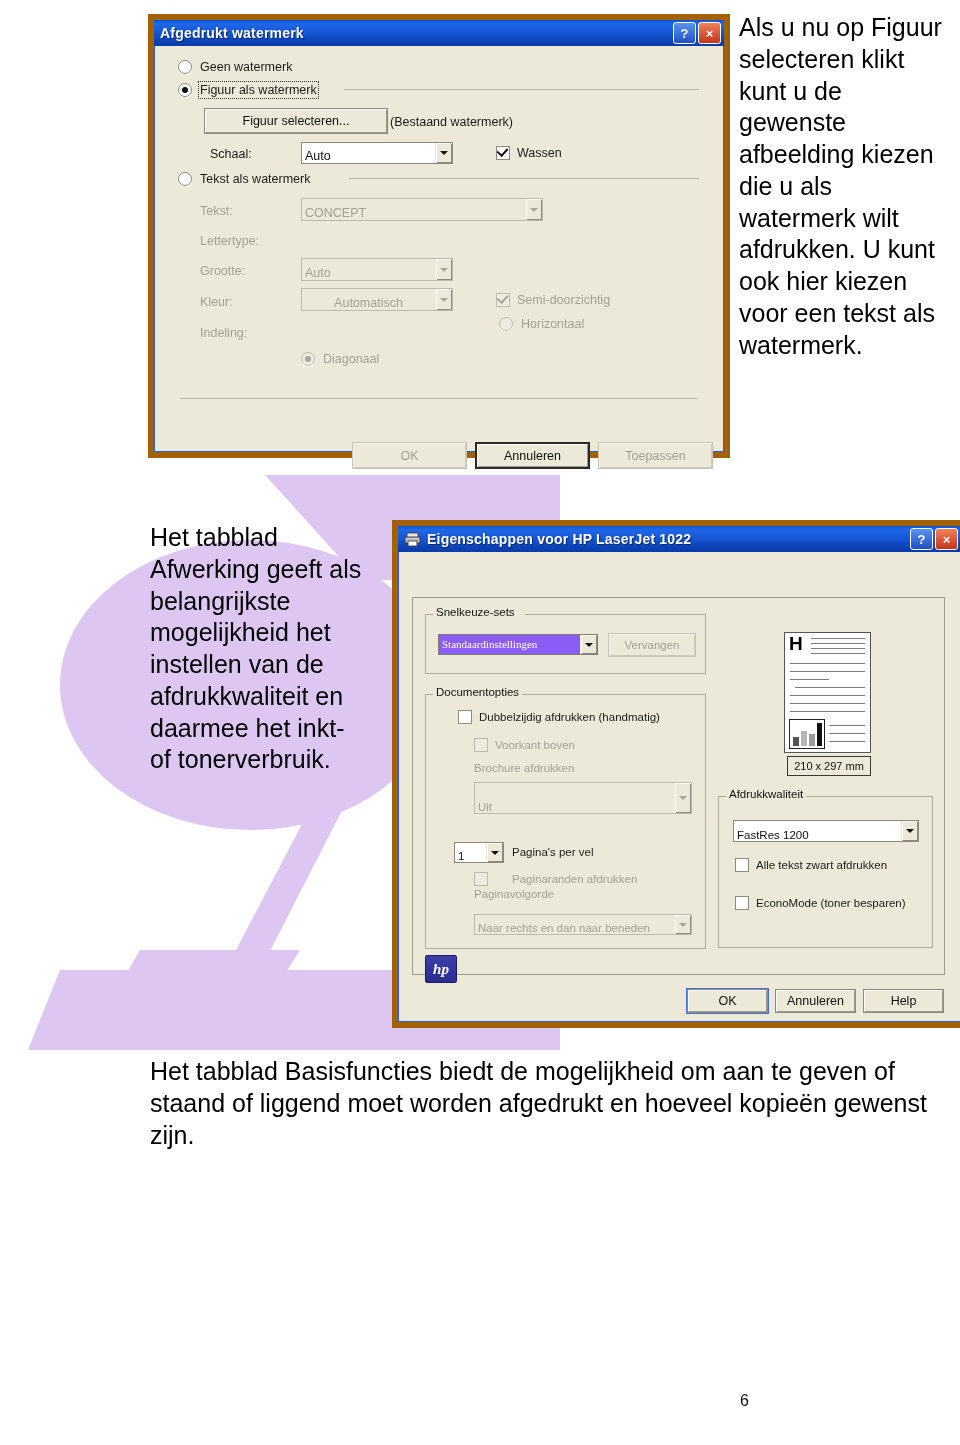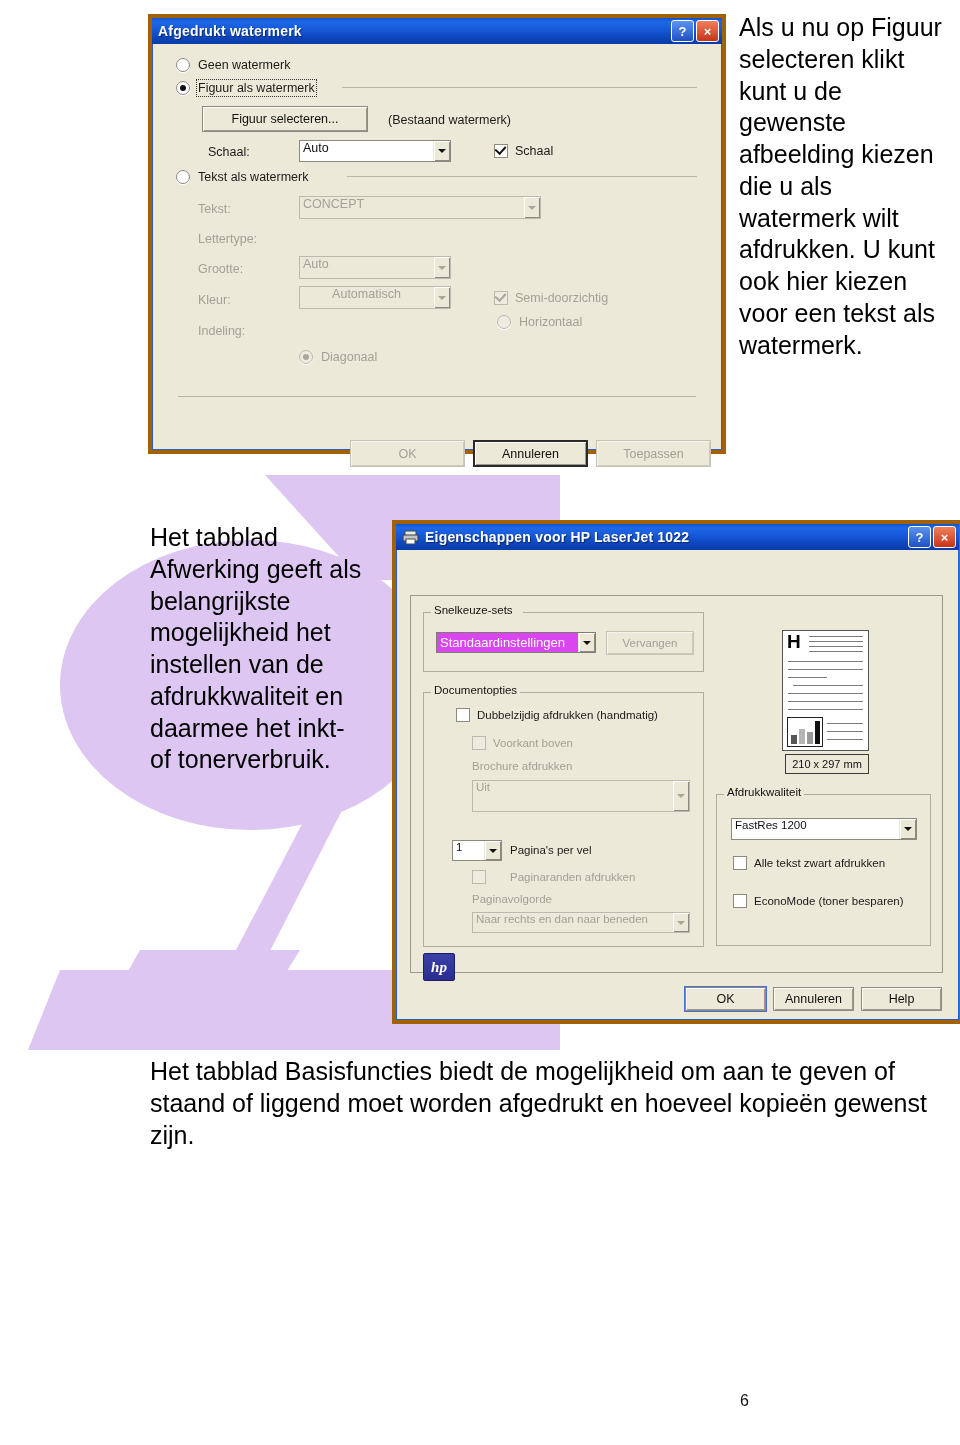--- a/index.html
+++ b/index.html
@@ -10,21 +10,21 @@
   }
 
   
   #deco{position:absolute;left:0;top:430px;width:560px;height:620px;z-index:0;pointer-events:none;}
 
   
   .body-text{position:absolute;z-index:3;color:#000;line-height:1.27;}
 
   
   .xpwin{position:absolute;z-index:2;background:#ECE9D8;
-     border:4px solid #a16207;box-shadow:0 0 0 1px #2a5fd0 inset;}
+     border:6px solid #a16207;box-shadow:0 0 0 1px #2a5fd0 inset;}
   .xptitle{height:26px;display:flex;align-items:center;
      background:linear-gradient(180deg,#0b55d4 0%,#1e68e8 14%,#1656d6 48%,#0c43b6 80%,#0a3caa 100%);
      padding:0 3px 0 6px;}
   .xptitle .tt{color:#fff;font-weight:bold;font-size:14px;letter-spacing:.2px;
      text-shadow:1px 1px 1px rgba(0,0,0,.45);white-space:nowrap;flex:1;}
   .xptitle .tico{width:18px;height:16px;margin-right:5px;flex:0 0 auto;}
   .btnbox{display:flex;gap:2px;align-items:center;}
   .sysbtn{width:21px;height:20px;border:1px solid #ffffff;border-radius:3px;
      display:flex;align-items:center;justify-content:center;
      font:bold 13px "Liberation Sans",sans-serif;color:#fff;}
@@ -44,21 +44,21 @@
   .radio.dim{border-color:#bdb9ad;background:#eeebe1;}
   .radio.dim.on::after{background:#a9a59a;}
 
   .chk{width:12px;height:12px;background:#fff;border:1px solid #8d8a80;
      display:inline-block;position:relative;flex:0 0 auto;}
   .chk.on::after{content:"";position:absolute;left:2px;top:-1px;width:5px;height:8px;
      border:solid #111;border-width:0 2px 2px 0;transform:rotate(42deg);}
   .chk.dim{border-color:#bdb9ad;background:#eeebe1;}
   .chk.dim.on::after{border-color:#a9a59a;}
 
-  .combo{display:flex;align-items:flex-start;background:#fff;
+  .combo{display:flex;align-items:flex-end;background:#fff;
      border:1px solid #8a8madd;border:1px solid #8a8a80;box-sizing:border-box;}
   .combo .cv{flex:1;font-size:12.5px;padding:0 3px;white-space:nowrap;overflow:hidden;color:#111;}
   .combo .carrow{width:16px;height:100%;background:#ECE9D8;border-left:1px solid #ECE9D8;
      box-shadow:inset 1px 1px 0 #fff, inset -1px -1px 0 #8d8a80;
      display:flex;align-items:center;justify-content:center;flex:0 0 auto;}
   .carrow i{width:0;height:0;border-left:4px solid transparent;border-right:4px solid transparent;
      border-top:4px solid #111;display:block;}
   .combo.dim{background:#ECE9D8;border-color:#bdb9ad;}
   .combo.dim .cv{color:#a4a096;}
   .combo.dim .carrow i{border-top-color:#a9a59a;}
@@ -136,34 +136,34 @@
       <span class="radio"></span>
       <span class="lbl">Geen watermerk</span>
     </div>
 
     <div style="position:absolute;left:24px;top:37px;display:flex;align-items:center;gap:8px;">
       <span class="radio on"></span>
       <span class="lbl focusdash">Figuur als watermerk</span>
     </div>
     <div class="grpline" style="left:190px;top:43px;width:355px;"></div>
 
-    <div class="pbtn" style="left:50px;top:62px;width:166px;height:26px;position:absolute;">Figuur selecteren...</div>
+    <div class="pbtn" style="left:50px;top:62px;width:184px;height:26px;position:absolute;">Figuur selecteren...</div>
     <span class="lbl" style="position:absolute;left:236px;top:69px;">(Bestaand watermerk)</span>
 
     <span class="lbl" style="position:absolute;left:56px;top:101px;">Schaal:</span>
     <div class="combo" style="position:absolute;left:147px;top:96px;width:152px;height:22px;">
       <span class="cv">Auto</span>
       <span class="carrow">
           <i></i>
         </span>
     </div>
 
     <div style="position:absolute;left:342px;top:100px;display:flex;align-items:center;gap:7px;">
       <span class="chk on"></span>
-      <span class="lbl">Schaal</span>
+      <span class="lbl">Wassen</span>
     </div>
 
     <div style="position:absolute;left:24px;top:126px;display:flex;align-items:center;gap:8px;">
       <span class="radio"></span>
       <span class="lbl">Tekst als watermerk</span>
     </div>
     <div class="grpline" style="left:195px;top:132px;width:350px;"></div>
 
     <span class="lbl dim" style="position:absolute;left:46px;top:158px;">Tekst:</span>
     <div class="combo dim" style="position:absolute;left:147px;top:152px;width:242px;height:23px;">
@@ -237,21 +237,21 @@
 
 
     <div class="tabpanel" style="left:14px;top:45px;width:533px;height:378px;">
 
       <div class="grp" style="left:12px;top:16px;width:281px;height:60px;">
         <div class="gtl" style="width:7px;"></div>
         <div class="gtr" style="width:180px;"></div>
         <span class="gcap">Snelkeuze-sets</span>
 
         <div class="combo sunken" style="position:absolute;left:12px;top:20px;width:160px;height:21px;">
-          <span class="cv" style="background:#d946ef;color:#fff;font-size:13px;line-height:19px;">Standaardinstellingen</span>
+          <span class="cv" style="background:#8b5cf6;color:#fff;font-size:11px;line-height:19px;font-family:Liberation Serif, serif;">Standaardinstellingen</span>
           <span class="carrow">
               <i></i>
             </span>
         </div>
         <div class="pbtn dim" style="position:absolute;left:182px;top:19px;width:88px;height:24px;font-size:11.5px;">Vervangen</div>
       </div>
 
       <div class="grp" style="left:12px;top:96px;width:281px;height:255px;">
         <div class="gtl" style="width:7px;"></div>
         <div class="gtr" style="width:190px;"></div>
@@ -282,21 +282,21 @@
               <i></i>
             </span>
         </div>
         <span class="lbl" style="position:absolute;left:86px;top:152px;font-size:11.5px;">Pagina's per vel</span>
 
         <div style="position:absolute;left:48px;top:178px;display:flex;align-items:center;gap:24px;">
           <span class="chk dim"></span>
           <span class="lbl dim" style="font-size:11.5px;">Paginaranden afdrukken</span>
         </div>
 
-        <span class="lbl dim" style="position:absolute;left:48px;top:201px;font-size:11.5px;">Paginavolgorde</span>
+        <span class="lbl dim" style="position:absolute;left:48px;top:194px;font-size:11.5px;">Paginavolgorde</span>
 
         <div class="combo dim" style="position:absolute;left:48px;top:220px;width:218px;height:21px;">
           <span class="cv" style="font-size:11.5px;">Naar rechts en dan naar beneden</span>
           <span class="carrow">
               <i></i>
             </span>
         </div>
       </div>
 
       <div class="sheet" style="left:371px;top:34px;width:85px;height:119px;">

